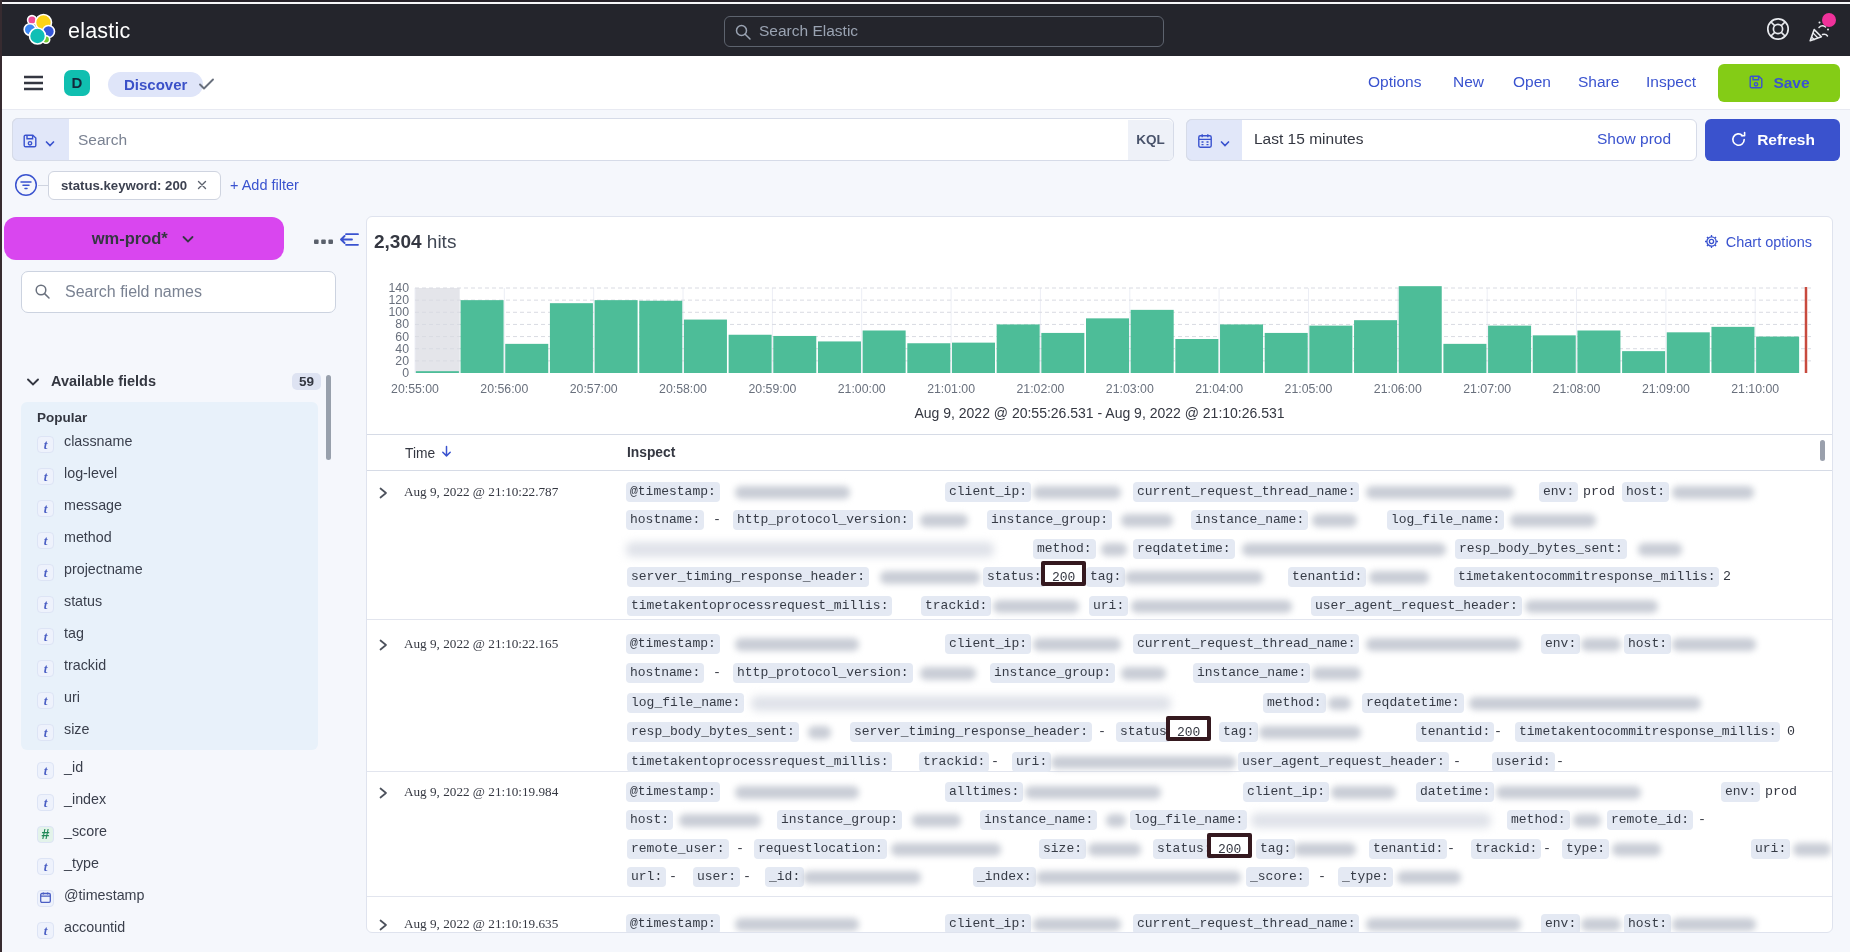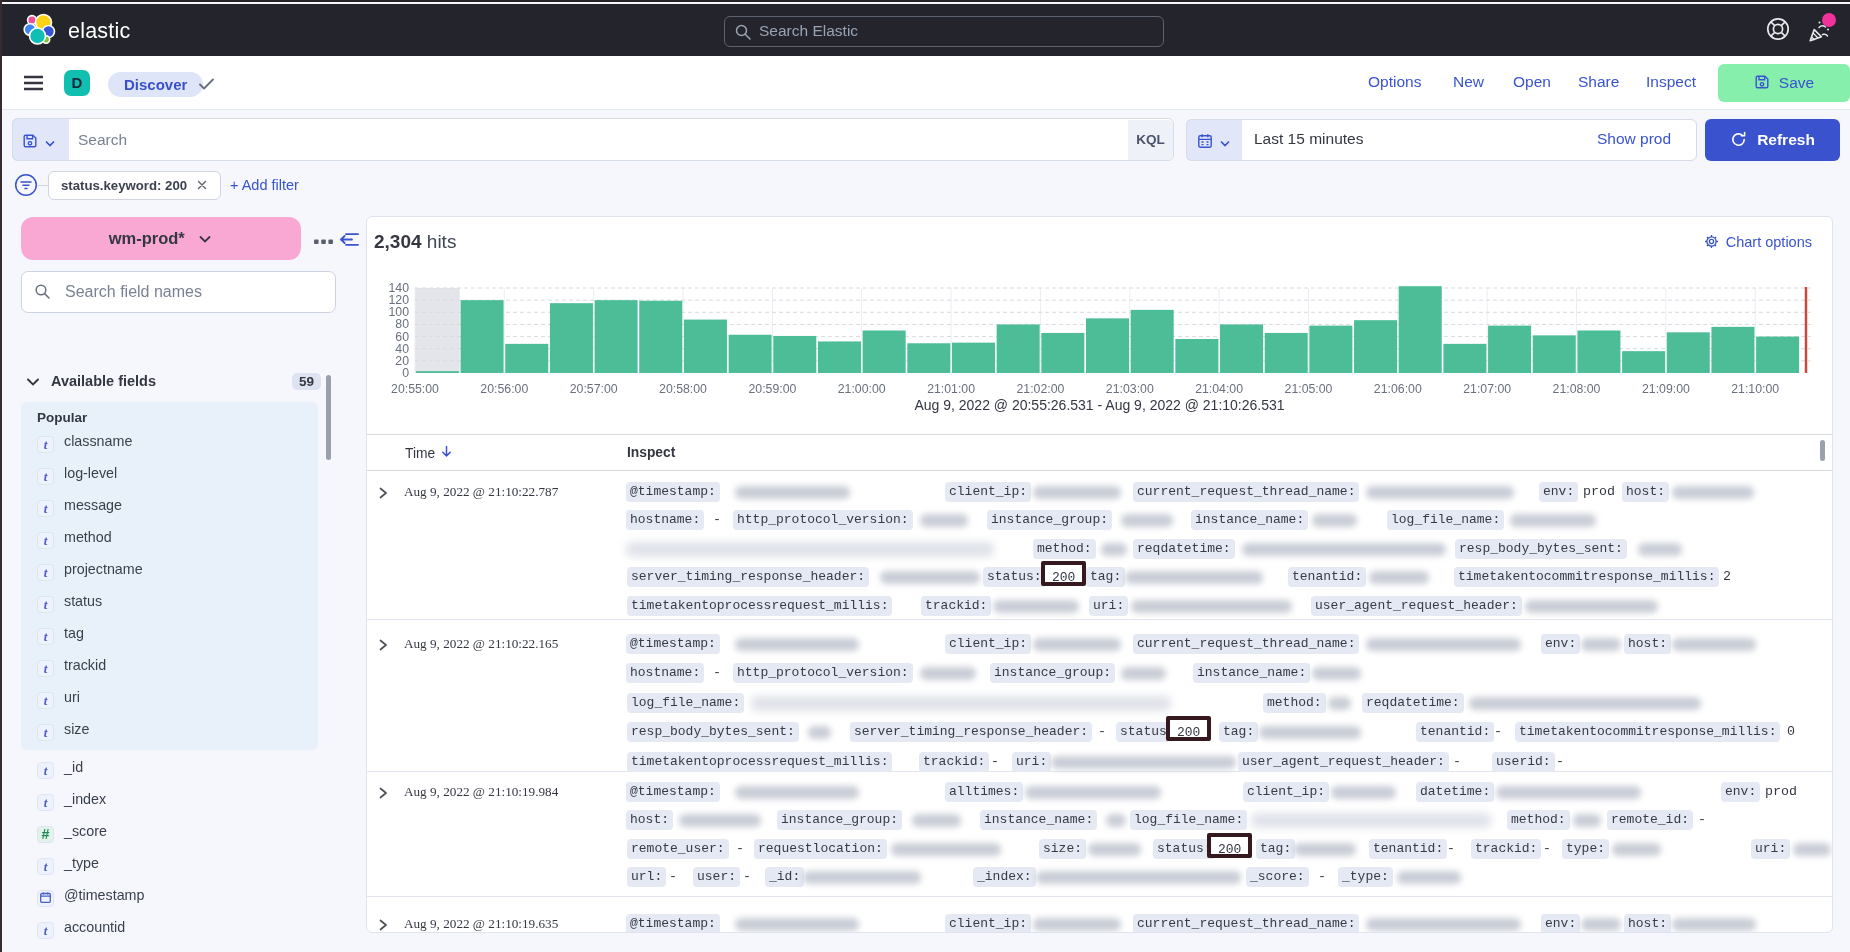--- a/index.html
+++ b/index.html
@@ -8,21 +8,21 @@
 .qbar {position:absolute;left:0;top:110px;width:1850px;height:102px;background:#f5f7fc}
 .panel {position:absolute;left:366px;top:216px;width:1467px;height:717px;background:#fff;border:1px solid #dfe3ee;border-radius:6px;overflow:hidden}
 .navlink {position:absolute;top:17px;font-size:15.5px;color:#3a53cf}
 .fb {position:absolute;height:20px;line-height:20px;background:#e4e9f3;border-radius:4px;padding:0 4px;font-family:"Liberation Mono",monospace;font-size:13px;color:#363b46;white-space:pre}
 .vb {position:absolute;height:13px;border-radius:6px;background:#c9cdd6;filter:blur(3px)}
 .vl {background:#dfe2e9;filter:blur(4px);height:15px}
 .pt {position:absolute;height:20px;line-height:20px;font-family:"Liberation Mono",monospace;font-size:13.3px;color:#343741}
 .hl {position:absolute;height:25px;line-height:25px;padding:0 7px;border:4px solid #35191f;background:#fff;font-family:"Liberation Mono",monospace;font-size:13px;color:#343741;border-radius:2px}
 .ts {position:absolute;font-family:Liberation Serif, serif;font-size:13.2px;color:#343741;white-space:pre}
 .rc {position:absolute}
-.wmbtn {position:absolute;left:21px;top:217px;width:280px;height:43px;background:#f9a8d4;border-radius:12px;text-align:center;line-height:43px;font-weight:bold;font-size:16.5px;color:#343741}
+.wmbtn {position:absolute;left:4px;top:217px;width:280px;height:43px;background:#d946ef;border-radius:12px;text-align:center;line-height:43px;font-weight:bold;font-size:16.5px;color:#343741}
 .sfn {position:absolute;left:21px;top:271px;width:315px;height:42px;background:#fff;border:1px solid #ccd3e0;border-radius:7px;line-height:40px;padding-left:12px;color:#7a8292;font-size:16px}
 .fbt {position:absolute;left:21px;top:320px;width:315px;height:42px;background:#fff;border:1px solid #ccd3e0;border-radius:7px;line-height:40px;padding-left:12px;color:#343741;font-size:16px}
 .zb {display:inline-block;background:#dfe3f5;border-radius:5px;padding:0 8px;font-size:14px;line-height:22px;vertical-align:1px;margin-left:8px;color:#343741;font-weight:bold}
 .popbox {position:absolute;left:21px;top:402px;width:297px;height:348px;background:#e8f1fa;border-radius:6px}
 .fi {position:absolute;left:16px;height:22px;line-height:22px;font-size:14.3px;color:#3a3f4c;white-space:nowrap}
 .fi span+span,.fi .tb+span {margin-left:10px}
 .tb {display:inline-block;width:17px;height:17px;background:#eef2fc;border:1px solid #dde4f5;border-radius:4px;text-align:center;line-height:15px;vertical-align:-3px}
 .tb i {font-family:"Liberation Serif",serif;font-weight:bold;font-style:italic;color:#4a5ec4;font-size:13px}
 </style></head><body>
 <div id="app">
@@ -70,21 +70,21 @@
  <div style="position:absolute;left:64px;top:14px;width:26px;height:26px;background:#10bfb0;border-radius:7px;text-align:center;line-height:26px;font-weight:bold;font-size:15px;color:#13283c">D</div>
  <div style="position:absolute;left:108px;top:16px;height:25px;background:#dfe5f9;border-radius:13px;line-height:25px;padding:0 16px;font-weight:bold;font-size:15px;color:#3b51c8">Discover</div>
  <div style="position:absolute;left:198px;top:21px"><svg width="17" height="14" viewBox="0 0 17 14" style="">
           <path d="M2 7.5l4 4L15 2.5" fill="none" stroke="#69707d" stroke-width="1.9" stroke-linecap="round" stroke-linejoin="round"></path>
         </svg></div>
  <span class="navlink" style="left:1368px">Options</span>
  <span class="navlink" style="left:1453px">New</span>
  <span class="navlink" style="left:1513px">Open</span>
  <span class="navlink" style="left:1578px">Share</span>
  <span class="navlink" style="left:1646px">Inspect</span>
- <div style="position:absolute;left:1718px;top:8px;width:132px;height:38px;background:#86efac;border-radius:6px;text-align:center;line-height:38px;color:#3a53cf;font-size:15.5px;font-weight:normal"><svg style="vertical-align:-2px;margin-right:9px" width="16" height="16" viewBox="0 0 16 16">
+ <div style="position:absolute;left:1718px;top:8px;width:122px;height:38px;background:#84cc16;border-radius:6px;text-align:center;line-height:38px;color:#3a53cf;font-size:15.5px;font-weight:bold"><svg style="vertical-align:-2px;margin-right:9px" width="16" height="16" viewBox="0 0 16 16">
           <path d="M2.2 3.6a1.4 1.4 0 0 1 1.4-1.4h7.2L13.8 5v7.4a1.4 1.4 0 0 1-1.4 1.4H3.6a1.4 1.4 0 0 1-1.4-1.4z" fill="none" stroke="#3a53cf" stroke-width="1.4"></path>
           <path d="M5 2.4v3.4h5.6V2.4" fill="none" stroke="#3a53cf" stroke-width="1.4"></path>
           <circle cx="8" cy="10.3" r="1.7" fill="none" stroke="#3a53cf" stroke-width="1.4"></circle>
         </svg>Save</div>
 </div>
 
 <div class="qbar">
  <div style="position:absolute;left:12px;top:8px;width:1162px;height:43px;background:#fff;border:1px solid #d6dbe8;border-radius:6px"></div>
  <div style="position:absolute;left:12px;top:8px;width:57px;height:43px;background:#e1e7f9;border-radius:6px 0 0 6px;border:1px solid #d6dbe8;border-right:0">
    <span style="position:absolute;left:9px;top:14px"><svg width="16" height="16" viewBox="0 0 16 16" style="">
@@ -210,21 +210,21 @@
         <text x="673.4" y="176" text-anchor="middle" font-size="12.3" fill="#69707d">21:02:00</text>
         <text x="762.8" y="176" text-anchor="middle" font-size="12.3" fill="#69707d">21:03:00</text>
         <text x="852.1" y="176" text-anchor="middle" font-size="12.3" fill="#69707d">21:04:00</text>
         <text x="941.5" y="176" text-anchor="middle" font-size="12.3" fill="#69707d">21:05:00</text>
         <text x="1030.8" y="176" text-anchor="middle" font-size="12.3" fill="#69707d">21:06:00</text>
         <text x="1120.2" y="176" text-anchor="middle" font-size="12.3" fill="#69707d">21:07:00</text>
         <text x="1209.5" y="176" text-anchor="middle" font-size="12.3" fill="#69707d">21:08:00</text>
         <text x="1298.9" y="176" text-anchor="middle" font-size="12.3" fill="#69707d">21:09:00</text>
         <text x="1388.2" y="176" text-anchor="middle" font-size="12.3" fill="#69707d">21:10:00</text>
       </svg>
- <div style="position:absolute;left:0;top:180px;width:1465px;text-align:center;font-size:14px;color:#343741">Aug 9, 2022 @ 20:55:26.531 - Aug 9, 2022 @ 21:10:26.531</div>
+ <div style="position:absolute;left:0;top:188px;width:1465px;text-align:center;font-size:14px;color:#343741">Aug 9, 2022 @ 20:55:26.531 - Aug 9, 2022 @ 21:10:26.531</div>
  <div style="position:absolute;left:0;top:217px;width:1465px;height:1px;background:#d6dbe6"></div>
       <div style="position:absolute;left:0;top:253px;width:1465px;height:1px;background:#d6dbe6"></div>
       <div style="position:absolute;left:0;top:402px;width:1465px;height:1px;background:#e2e5ee"></div>
       <div style="position:absolute;left:0;top:554px;width:1465px;height:1px;background:#e2e5ee"></div>
       <div style="position:absolute;left:0;top:678.5px;width:1465px;height:1px;background:#e2e5ee"></div>
  <div style="position:absolute;left:38px;top:228px;font-size:13.8px;font-weight:normal;color:#343741">Time <span style="margin-left:2px"><svg width="11" height="13" viewBox="0 0 11 13" style="">
             <path d="M5.5 1.5v9M1.8 7.2l3.7 3.7 3.7-3.7" fill="none" stroke="#3a53cf" stroke-width="1.5" stroke-linecap="round" stroke-linejoin="round"></path>
           </svg></span></div>
  <div style="position:absolute;left:260px;top:228px;font-size:13.8px;font-weight:bold;color:#343741">Inspect</div>
  <div style="position:absolute;left:1453px;top:223px;width:5px;height:21px;background:#9aa0ac;border-radius:3px"></div>

